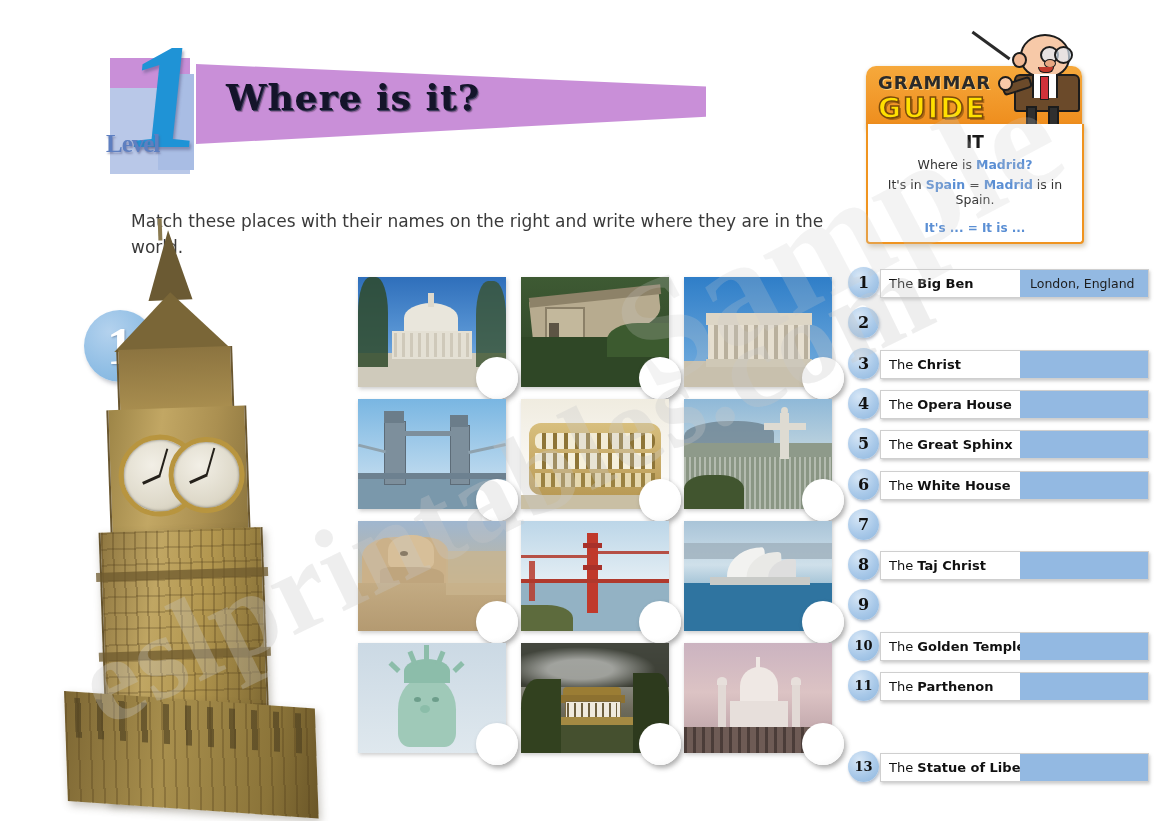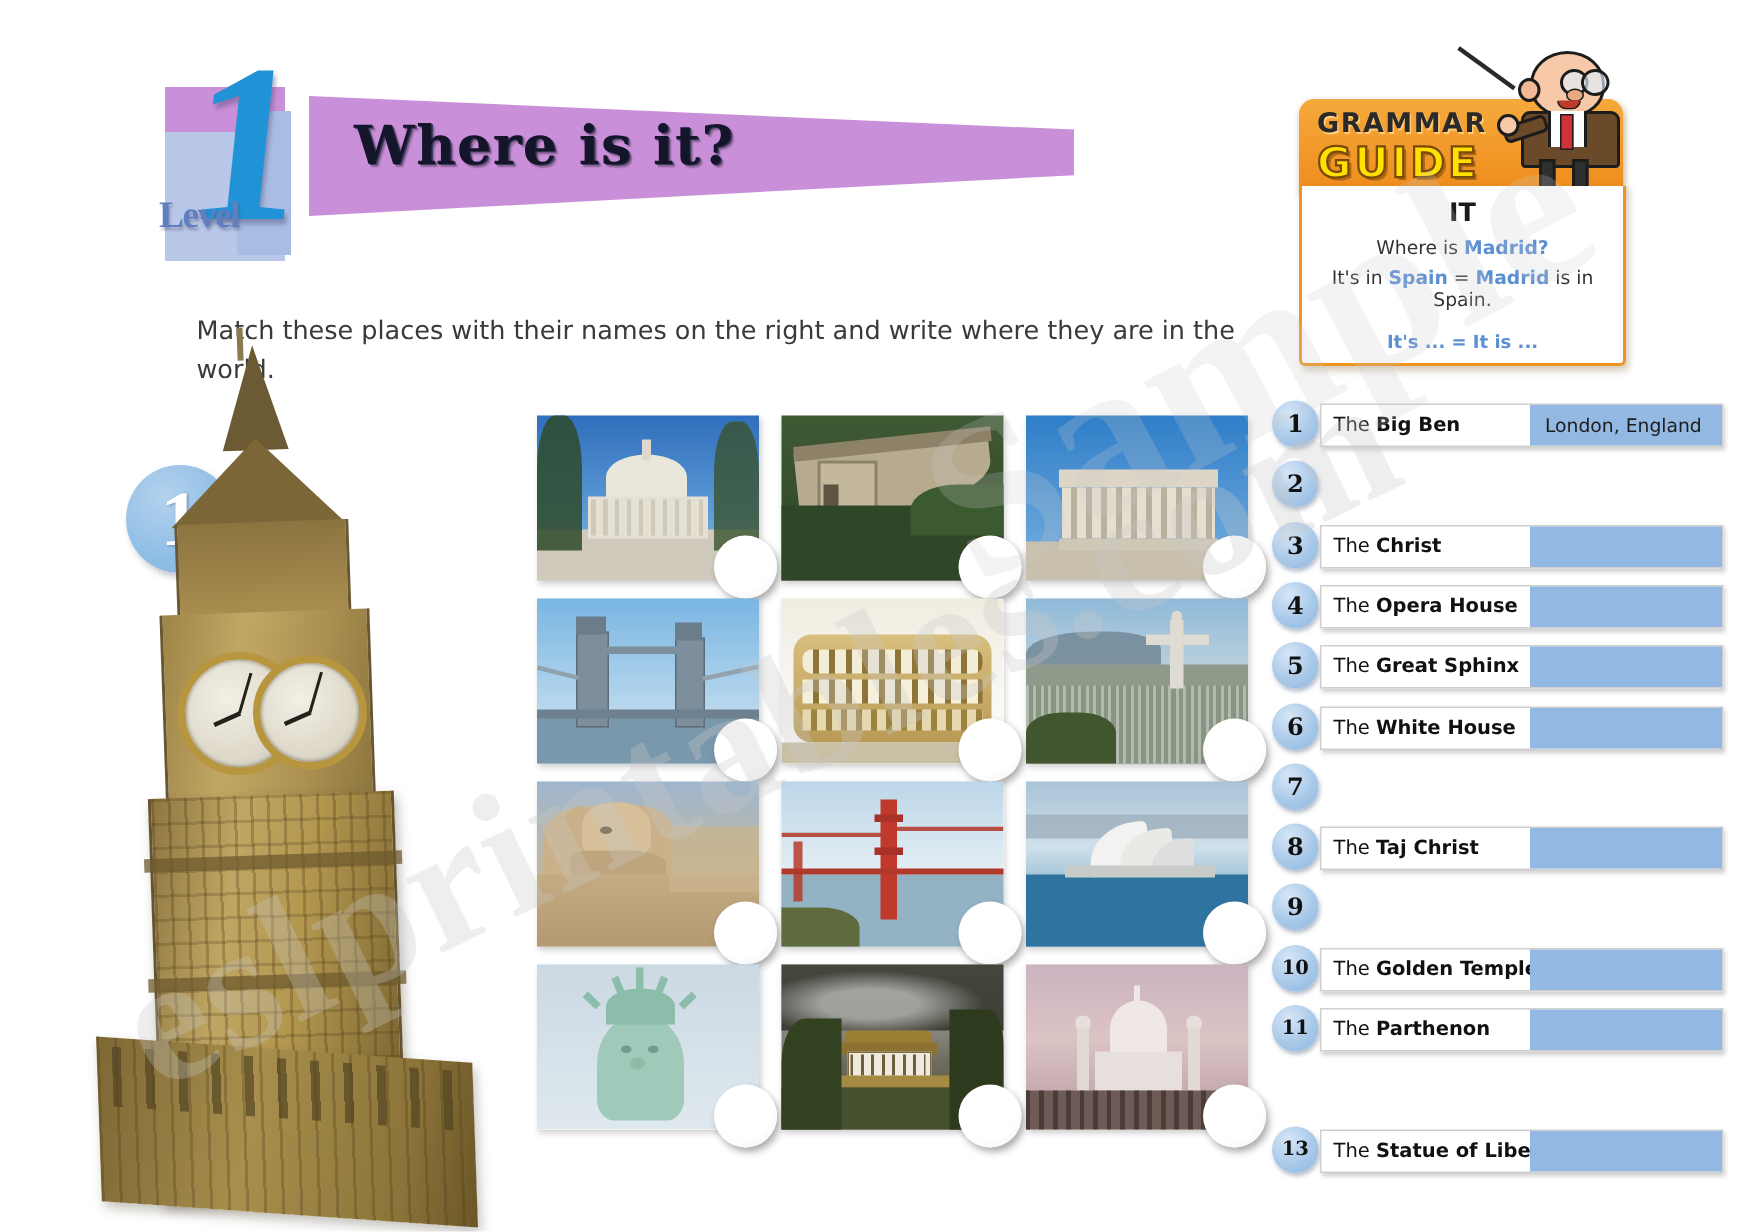--- a/index.html
+++ b/index.html
@@ -25,21 +25,21 @@
     transform:skewX(-6deg);
   }
   .lv-word{
     position:absolute;left:6px;top:92px;width:96px;
     color:#5e7fc0;font-size:25px;font-weight:bold;letter-spacing:-1px;
     font-family:"Liberation Serif", serif;
     text-shadow:1px 2px 2px rgba(90,90,130,.5);
   }
 
   
-  .banner-wrap{position:absolute;left:206px;top:64px;width:510px;height:80px;}
+  .banner-wrap{position:absolute;left:196px;top:64px;width:510px;height:80px;}
   .banner{
     position:absolute;left:0;top:0;width:510px;height:80px;
     background:#c98fd8;
     clip-path:polygon(0 0, 100% 28%, 100% 66%, 0 100%);
     filter:drop-shadow(3px 5px 4px rgba(80,80,100,.40));
   }
   .banner-title{
     position:absolute;left:30px;top:12px;
     font-family:"DejaVu Serif", serif;
     font-size:36px;font-weight:bold;color:#14142a;

